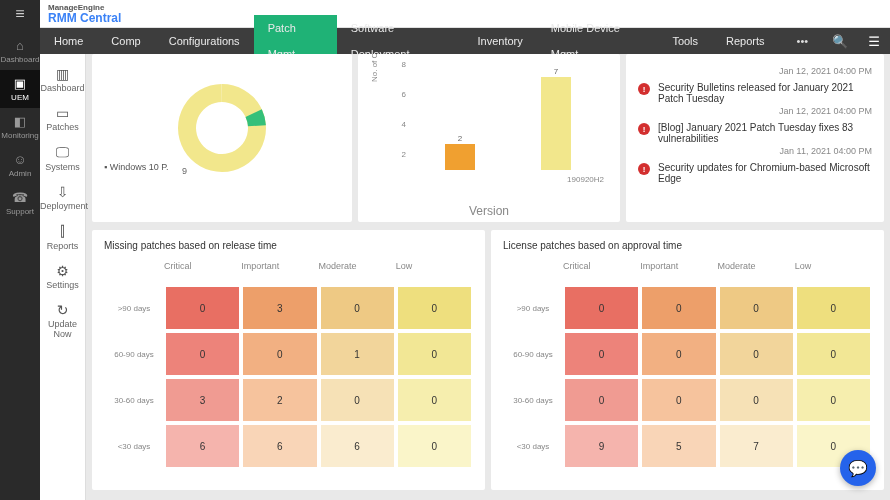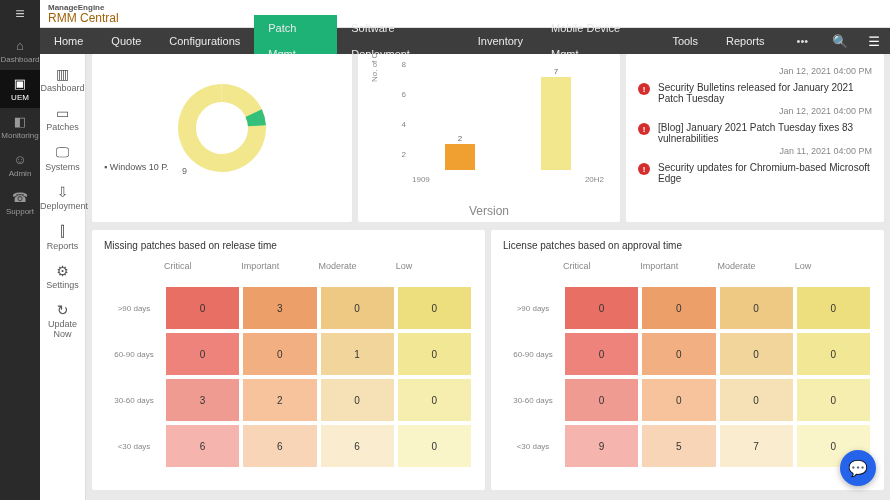--- a/index.html
+++ b/index.html
@@ -1,21 +1,21 @@
 <!DOCTYPE html>
 <html><head>
 <meta charset="utf-8">
 <style>
 *{margin:0;padding:0;box-sizing:border-box;font-family:-apple-system,BlinkMacSystemFont,"Segoe UI",sans-serif}
 body{background:#e9e9e9;color:#333;font-size:11px;width:890px;height:500px;overflow:hidden;position:relative}
 .topbar{background:#fff;height:28px;display:flex;align-items:center;border-bottom:1px solid #e0e0e0;padding:0 10px 0 0}
 .hamburger{width:40px;height:28px;display:flex;align-items:center;justify-content:center;background:#2a2a2a;color:#ccc;font-size:16px}
 .brand{display:flex;flex-direction:column;margin-left:8px;line-height:1}
 .brand-top{font-size:8px;color:#555;font-weight:600}
-.brand-main{font-size:12px;font-weight:400;color:#a16207}
+.brand-main{font-size:12px;font-weight:700;color:#3b82f6}
 .top-right{margin-left:auto;display:flex;align-items:center;gap:14px}
 .trial{color:#d00;font-size:10px}
 .trial .gq{color:#3a9b3a}
 .top-link{font-size:10px;color:#333}
 .top-user{display:flex;align-items:center;gap:4px;font-size:10px}
 .top-ico{width:20px;height:20px;border:1px solid #ddd;border-radius:50%;display:flex;align-items:center;justify-content:center;color:#888;font-size:11px}
 .leftrail{position:absolute;left:0;top:28px;width:40px;background:#2a2a2a;height:472px;display:flex;flex-direction:column;align-items:center;padding-top:4px}
 .leftrail .ritem{width:40px;text-align:center;color:#999;padding:6px 0;font-size:8px;cursor:pointer}
 .leftrail .ritem.active{background:#111;color:#fff}
 .leftrail .ritem .ricon{font-size:13px;display:block;margin-bottom:2px}
@@ -40,21 +40,21 @@
 .donut-svg{display:block;margin:0 auto}
 .legend{font-size:9px;color:#555;text-align:left;margin-top:-30px;padding-right:8px}
 .bar-wrap{position:relative;height:120px;margin-left:24px}
 .ylabel{position:absolute;left:-24px;top:18px;transform:rotate(-90deg);transform-origin:left top;font-size:8px;color:#888}
 .bar-axis{position:absolute;left:0;bottom:0;top:0;width:16px}
 .bar-axis span{position:absolute;right:4px;font-size:8px;color:#888;transform:translateY(50%)}
 .bar-area{position:absolute;left:18px;right:4px;top:0;bottom:14px;display:flex;align-items:flex-end;justify-content:space-around}
 .barcol{width:30px;display:flex;flex-direction:column;align-items:center}
 .barcol .barfill{width:100%}
 .barcol .barval{font-size:8px;color:#666;margin-bottom:1px}
-.bar-xlabels{position:absolute;left:18px;right:4px;bottom:0;display:flex;justify-content:space-between;font-size:8px;color:#888}
+.bar-xlabels{position:absolute;left:18px;right:4px;bottom:0;display:flex;justify-content:flex-end;font-size:8px;color:#888}
 .xlabel{font-size:12px;color:#888;text-align:center;margin-top:20px}
 .news{display:flex;flex-direction:column;gap:6px}
 .news .nrow{position:relative;padding-left:20px}
 .news .nrow .ndot{position:absolute;left:0;top:1px;width:12px;height:12px;border-radius:50%;background:#d32f2f;color:#fff;font-size:8px;display:flex;align-items:center;justify-content:center;font-weight:700}
 .news .nrow .ntitle{font-size:10px;color:#333}
 .news .nrow .ndate{font-size:9px;color:#888;text-align:right;margin-top:2px}
 .hm{display:flex;margin-top:10px}
 .hm-rowlabels{display:flex;flex-direction:column;width:60px}
 .hm-rowlabel{height:46px;display:flex;align-items:center;justify-content:center;font-size:8px;color:#888}
 .hm-head{display:flex;margin-left:60px}
@@ -79,21 +79,21 @@
     <div class="ritem"><span class="ricon">⌂</span>Dashboard</div>
     <div class="ritem active"><span class="ricon">▣</span>UEM</div>
     <div class="ritem"><span class="ricon">◧</span>Monitoring</div>
     <div class="ritem"><span class="ricon">☺</span>Admin</div>
     <div class="ritem"><span class="ricon">☎</span>Support</div>
   </div>
 
 <div class="hnav" id="hnav">
 
 <span class="nitem">Home</span>
-    <span class="nitem">Quote</span>
+    <span class="nitem">Comp</span>
     <span class="nitem">Configurations</span>
     <span class="nitem active">Patch Mgmt</span>
     <span class="nitem">Software Deployment</span>
     <span class="nitem">Inventory</span>
     <span class="nitem">Mobile Device Mgmt</span>
     <span class="nitem">Tools</span>
     <span class="nitem">Reports</span>
     <span class="nitem dots">•••</span>
     <span class="search">🔍</span>
     <span class="filter">☰</span>

